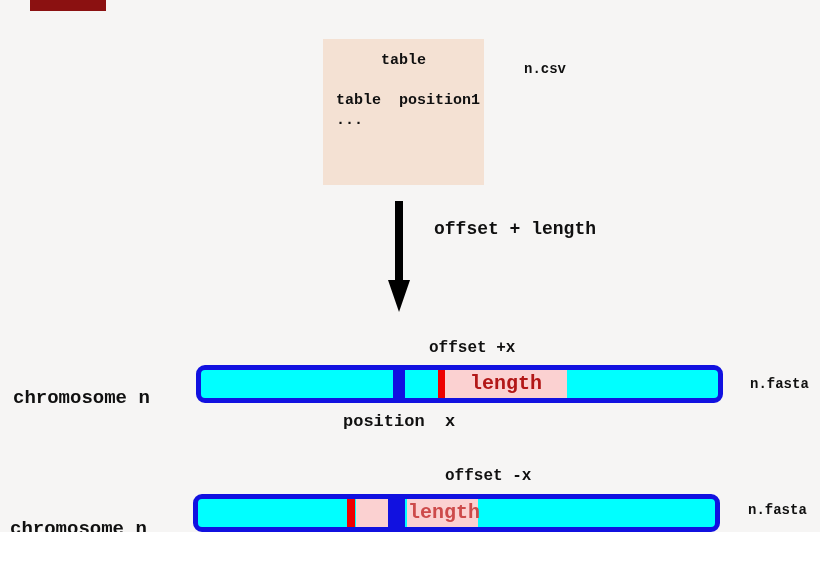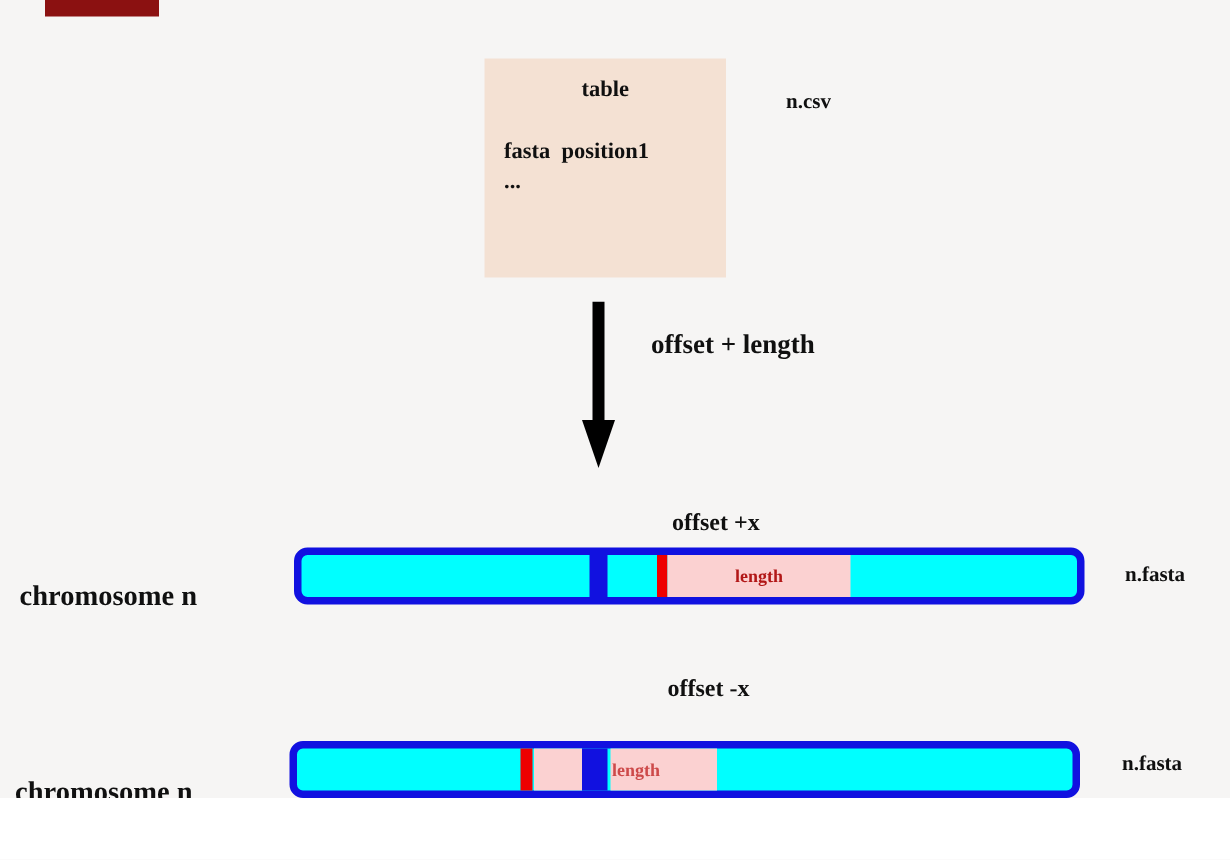--- a/index.html
+++ b/index.html
@@ -1,20 +1,20 @@
 <!DOCTYPE html>
 <html style="--background: #f6f5f4; --box_fill: #f4e1d3; --bar_border: #1111e0; --bar_fill: #00ffff; --marker_red: #ee0000; --segment_pink: #fbd1d1; --length_text_1: #b21717; --length_text_2: #cd4a4a; --top_bar: #8b1111; --bottom_bar: #000000; --text: #101010;"><head>
 <meta charset="utf-8">
 <style>
   html,body{margin:0;padding:0;}
   .stage{
     position:relative;
     width:820px;height:532px;
     background:var(--background,#f6f5f4);
-    font-family:Liberation Serif, serif;
+    font-family:Liberation Mono, monospace;
     font-weight:bold;
     color:var(--text,#101010);
     overflow:hidden;
   }
   .abs{position:absolute;}
   .label{white-space:pre;line-height:1.2;}
 
   
   .top-red-bar{left:30px;top:0;width:76px;height:11px;background:var(--top_bar,#8b1111);}
   .bottom-black-bar{left:30px;top:566px;width:728px;height:7px;background:var(--bottom_bar,#000);}
@@ -41,77 +41,78 @@
     border:5px solid var(--bar_border,#1111e0);
     border-radius:9px;
     background:var(--bar_fill,#00ffff);
   }
   .bar-1{left:196px;top:365px;}
   .bar-2{left:193px;top:494px;}
   .seg{position:absolute;top:0;height:28px;}
   .divider{background:var(--bar_border,#1111e0);}
   .marker{background:var(--marker_red,#ee0000);}
   .pink{background:var(--segment_pink,#fbd1d1);}
-  .len-text{font-size:12px;line-height:28px;white-space:pre;}
+  .len-text{font-size:20px;line-height:28px;white-space:pre;}
   .len-1{color:var(--length_text_1,#b21717);text-align:center;}
   .len-2{color:var(--length_text_2,#cd4a4a);text-align:left;padding-left:1px;}
 
   
   .bar-1 .divider{left:192px;width:12px;}
   .bar-1 .marker{left:237px;width:7px;}
   .bar-1 .pink{left:244px;width:122px;}
 
   
   .bar-2 .marker{left:149px;width:8px;}
   .bar-2 .pink-a{left:158px;width:32px;}
   .bar-2 .divider{left:190px;width:17px;}
   .bar-2 .pink-b{left:209px;width:70px;}
 
   .chrom-label{font-size:19px;margin-top:13px;}
   .chrom-label-1{left:13px;top:374px;}
   .chrom-label-2{left:10px;top:505px;}
   .offset-label{font-size:16px;}
-  .offset-label-1{left:448px;top:339px;}
-  .offset-label-2{left:445px;top:450px;}
+  .offset-label-1{left:429px;top:339px;}
+  .offset-label-2{left:445px;top:467px;}
   .pos-label{font-size:17px;}
   .pos-label-1{left:343px;top:412px;}
   .pos-label-2{left:343px;top:540px;}
   .fasta-label{font-size:14px;}
   .fasta-label-1{left:750px;top:376px;}
   .fasta-label-2{left:748px;top:502px;}
 </style>
 </head>
 <body>
 
 <div class="stage">
 
   <div class="abs top-red-bar"></div>
 
   <div class="abs table-box">
     <span class="table-title">table</span>
     <div class="table-rows">
-      <div class="table-row">fasta  position1</div>
+      <div class="table-row">table  position1</div>
       <div class="table-row">...</div>
     </div>
   </div>
   <div class="abs label csv-label">n.csv</div>
 
   <svg class="abs arrow-svg" width="26" height="112" viewBox="0 0 26 112">
     <rect x="9" y="0" width="8" height="82" fill="#000"></rect>
     <polygon points="2,79 24,79 13,111" fill="#000"></polygon>
   </svg>
   <div class="abs label transform-label">offset + length</div>
 
   <div class="abs label chrom-label chrom-label-1">chromosome n</div>
   <div class="abs label offset-label offset-label-1">offset +x</div>
   <div class="abs chrom-bar bar-1">
     <div class="seg divider"></div>
     <div class="seg marker"></div>
     <div class="seg pink len-text len-1">length</div>
   </div>
+  <div class="abs label pos-label pos-label-1">position  x</div>
   <div class="abs label fasta-label fasta-label-1">n.fasta</div>
 
   <div class="abs label chrom-label chrom-label-2">chromosome n</div>
   <div class="abs label offset-label offset-label-2">offset -x</div>
   <div class="abs chrom-bar bar-2">
     <div class="seg marker"></div>
     <div class="seg pink pink-a"></div>
     <div class="seg divider"></div>
     <div class="seg pink pink-b len-text len-2">length</div>
   </div>

